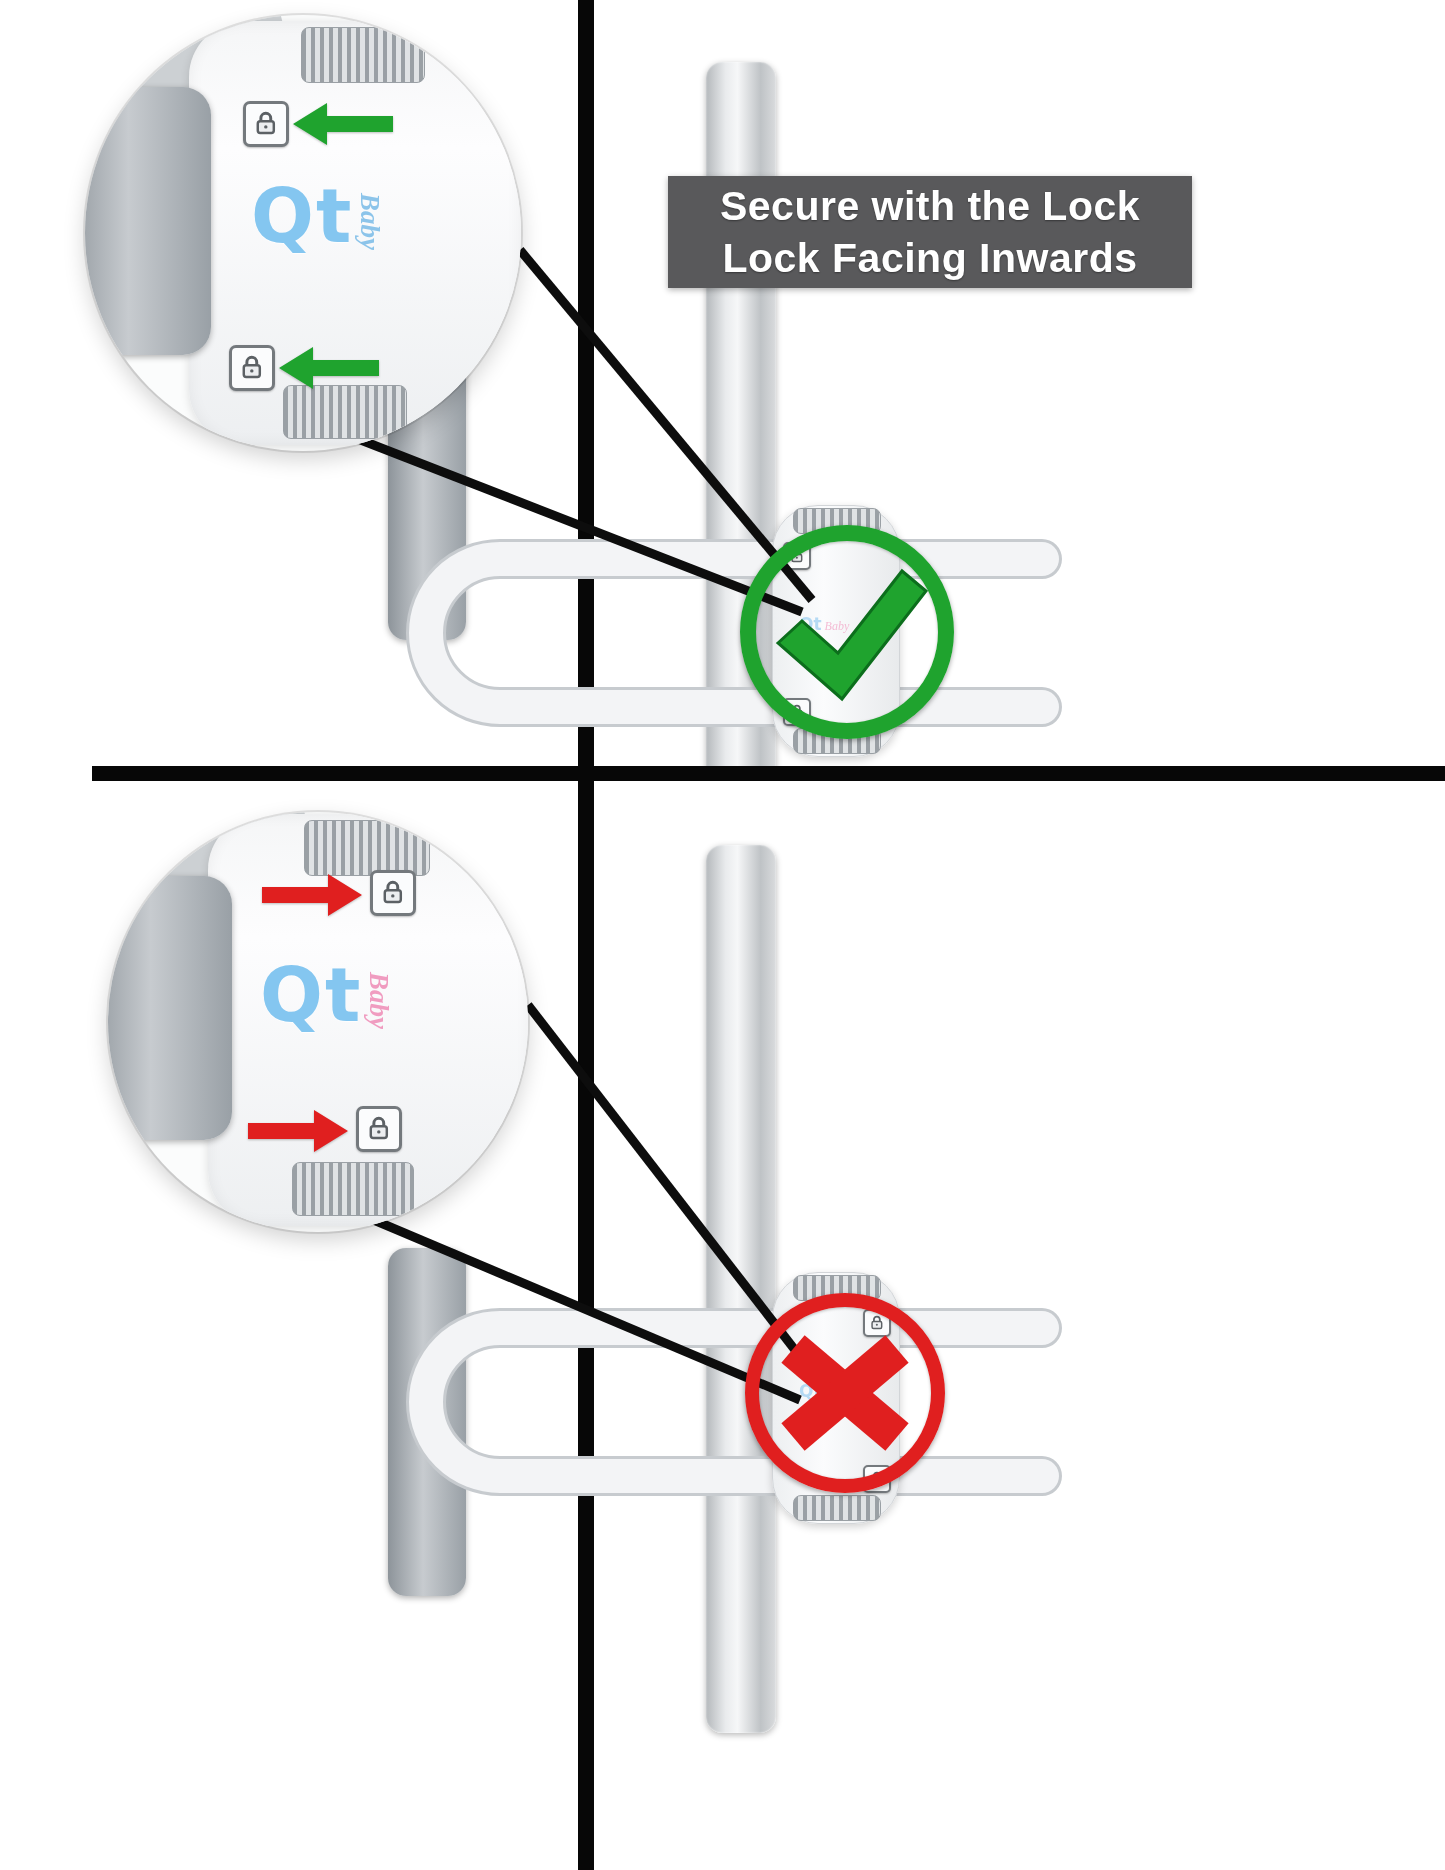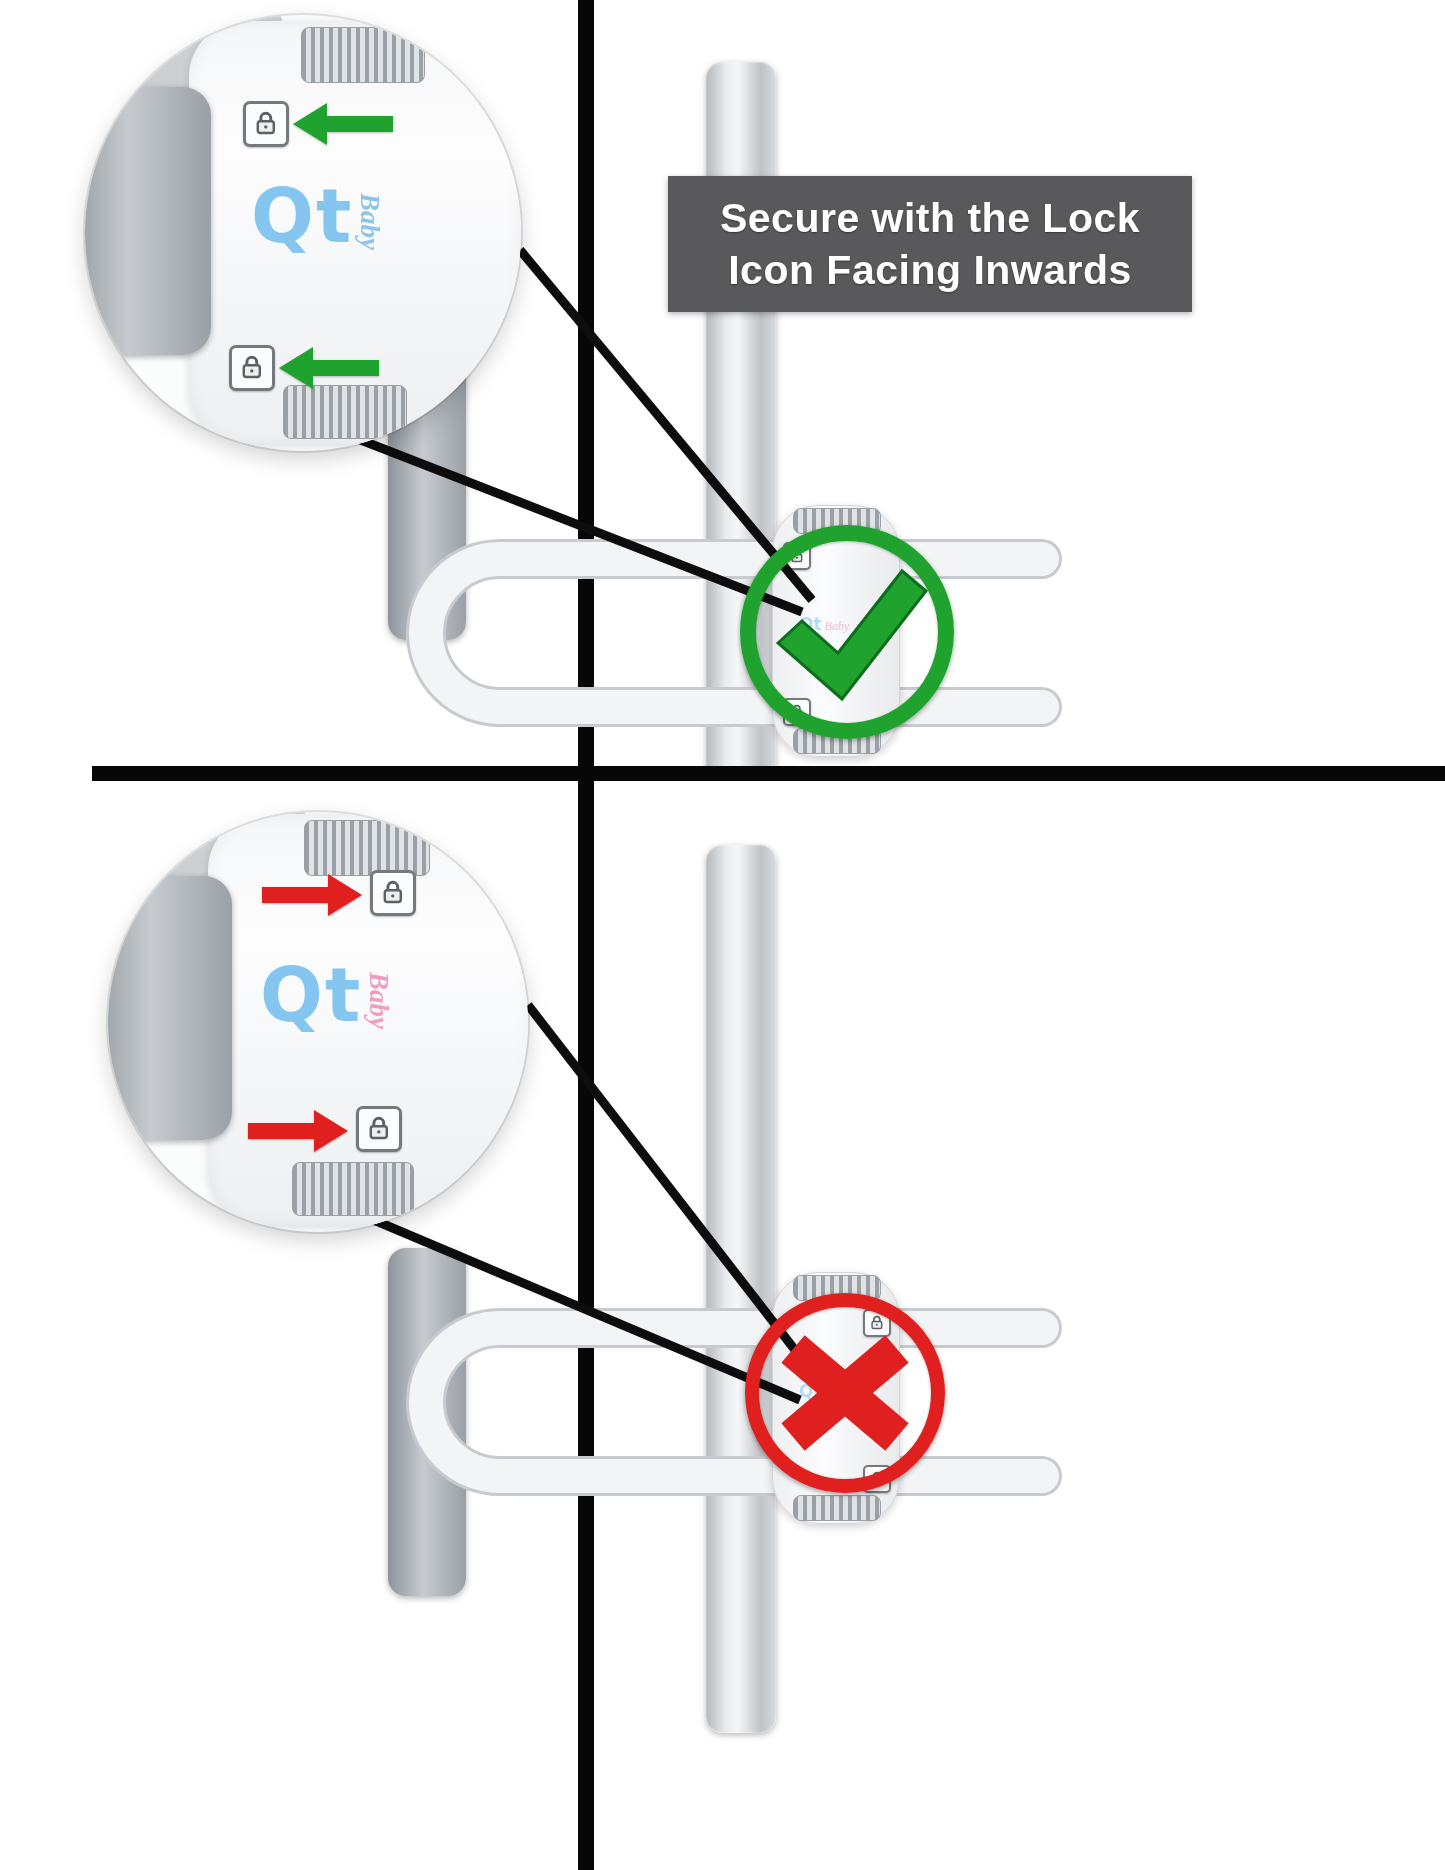--- a/index.html
+++ b/index.html
@@ -112,23 +112,23 @@
         <line x1="335" y1="430" x2="802" y2="612"></line>
       </g>
     </svg>
 
     <div class="abs badge-ring ring-green" style="left:740px;top:525px;width:182px;height:182px">
       <svg width="182" height="182" viewBox="0 0 182 182">
         <polygon points="22,102 46,80 82,112 146,30 170,50 86,158" fill="#1fa32e" stroke="#0c6e1c" stroke-width="3"></polygon>
       </svg>
     </div>
 
-    <div class="abs banner" style="left:668px;top:176px;width:524px;height:136px">
+    <div class="abs banner" style="left:668px;top:176px;width:524px;height:112px">
       <span>Secure with the Lock</span>
-      <span>Icon Facing Inwards</span>
+      <span>Lock Facing Inwards</span>
     </div>
 
     <div class="abs inset" style="left:85px;top:15px;width:436px;height:436px">
       <div class="abs blur-gray" style="left:-50px;top:-60px;width:250px;height:185px;transform:rotate(-14deg)"></div>
       <div class="abs handle-gray" style="left:-24px;top:72px;width:150px;height:268px;border-radius:28px"></div>
       <div class="abs lock-body-closeup" style="left:104px;top:6px;width:332px;height:424px"></div>
       <div class="abs knurl" style="left:216px;top:12px;width:122px;height:54px"></div>
       <div class="abs knurl" style="left:198px;top:370px;width:122px;height:52px"></div>
       <div class="abs logo-qt" style="left:166px;top:158px">
         <span>Qt</span>

